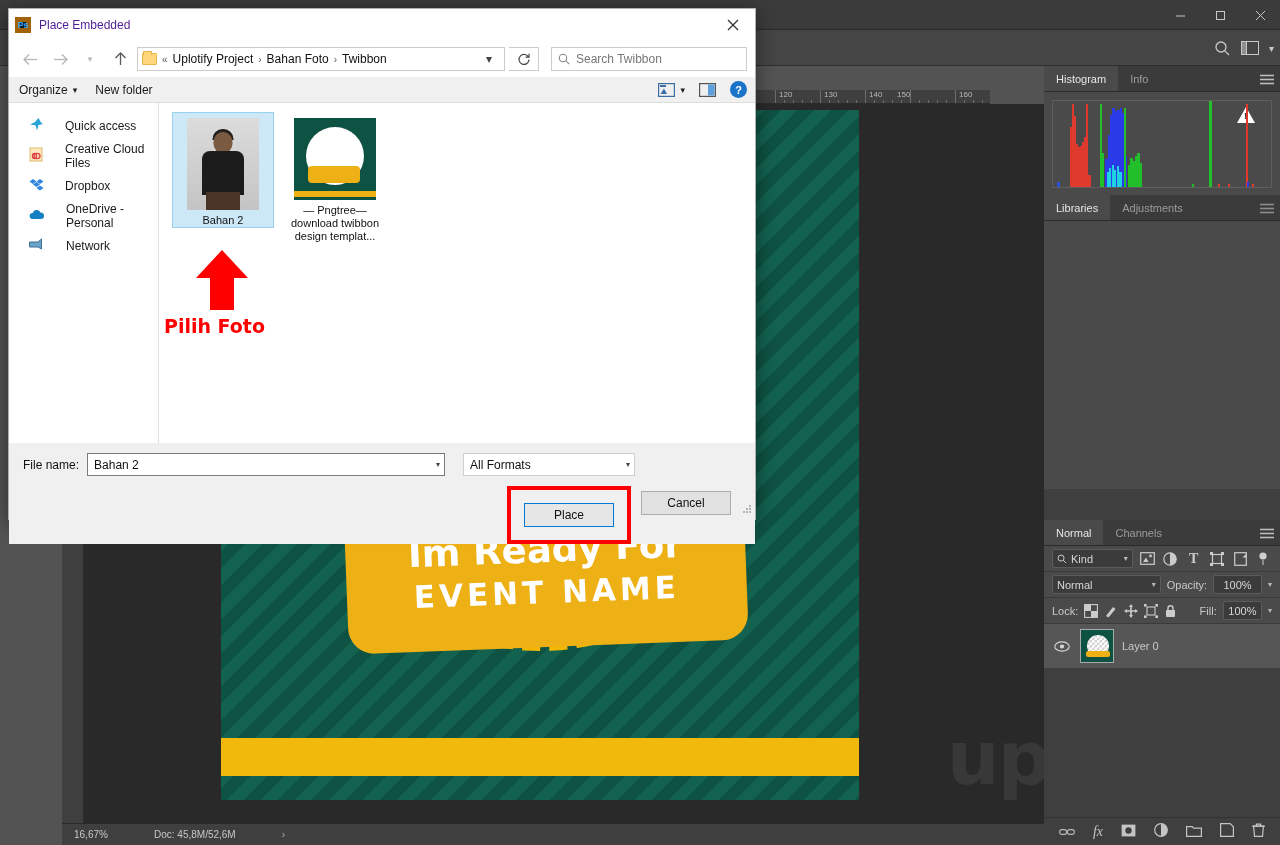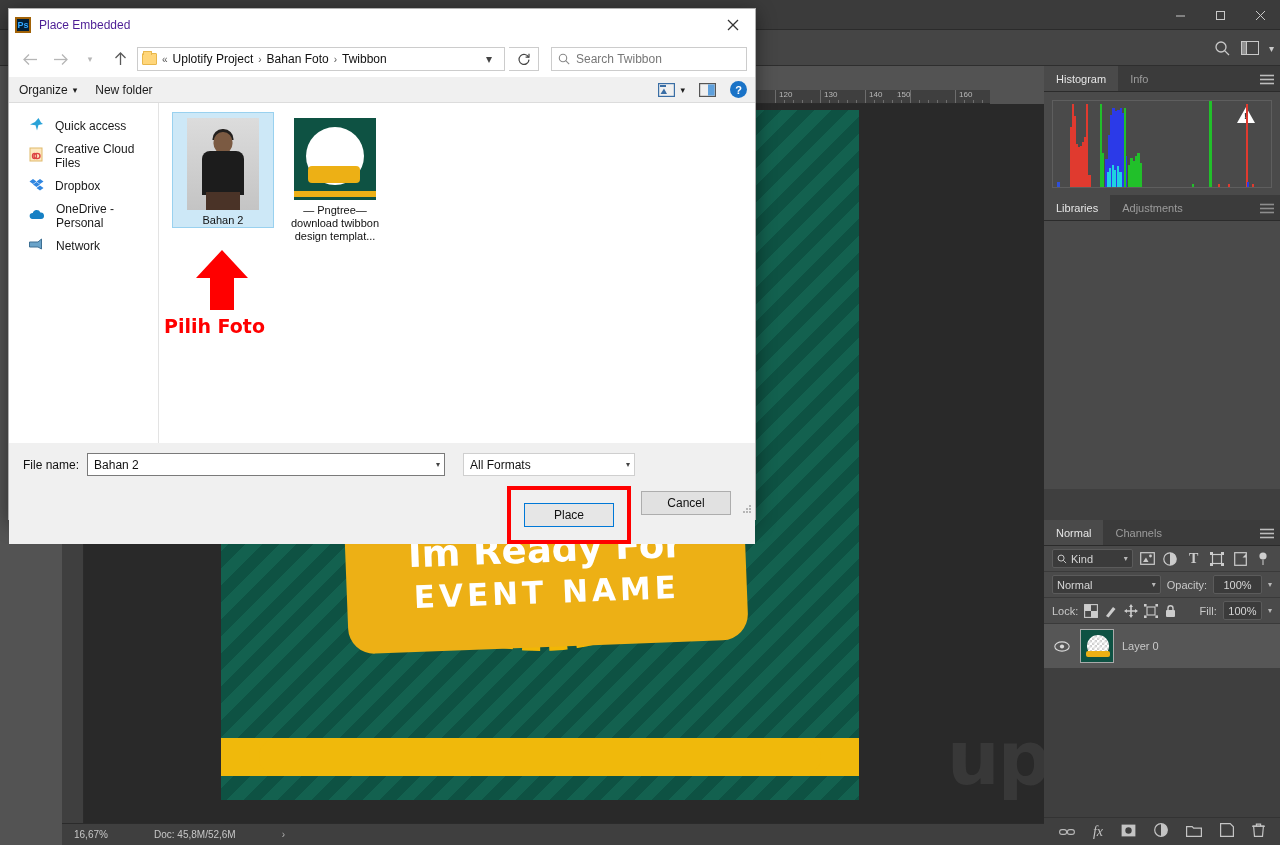--- a/index.html
+++ b/index.html
@@ -201,21 +201,21 @@
     position:absolute; left:8px; top:8px; width:748px; height:512px;
     background:#f0f0f0; border:1px solid #b0b0b0;
     box-shadow:0 4px 18px rgba(0,0,0,.45);
     font-family:"Liberation Sans", sans-serif;
   }
   .dlg-title {
     height:32px; background:#ffffff; display:flex; align-items:center; padding:0 6px;
     position:relative;
   }
   .ps-badge {
-    width:16px; height:16px; background:#001e36; border:2px solid #a16207;
+    width:16px; height:16px; background:#001e36; border:5px solid #a16207;
     color:#31a8ff; font-size:9px; font-weight:bold; display:flex;
     align-items:center; justify-content:center; margin-right:8px;
   }
   .dlg-title-text { font-size:12px; color:#4c1d95; }
   .dlg-close {
     position:absolute; right:0; top:0; width:44px; height:32px;
     display:flex; align-items:center; justify-content:center; color:#333; font-size:15px;
   }
   .dlg-nav {
     height:36px; background:#ffffff; display:flex; align-items:center; padding:0 8px; gap:4px;
@@ -256,21 +256,21 @@
   .tb-right { position:absolute; right:8px; display:flex; align-items:center; gap:14px; }
   .qmark {
     width:17px; height:17px; border-radius:50%; background:#1a73c7; color:#fff;
     font-size:11px; font-weight:bold; display:flex; align-items:center; justify-content:center;
   }
   .dlg-body { display:flex; height:340px; background:#fff; }
   .dlg-side {
     width:150px; border-right:1px solid #e3e3e3; background:#ffffff; padding-top:8px;
   }
   .side-item {
-    height:30px; display:flex; align-items:center; gap:11px; padding-left:20px;
+    height:30px; display:flex; align-items:center; gap:21px; padding-left:20px;
     font-size:12px; color:#1a1a1a;
   }
   .side-item.active { background:#d6d6d6; }
   .dlg-files { flex:1; background:#fff; padding:10px 0 0 14px; display:flex; gap:12px; align-items:flex-start; }
   .fitem { width:100px; display:flex; flex-direction:column; align-items:center; }
   .fitem.selected .fthumb-wrap { background:#cde8f7; outline:1px solid #99d1ef; }
   .fthumb-wrap { padding:5px 5px 0 5px; display:flex; flex-direction:column; align-items:center; width:100px; }
   .fthumb1 {
     width:72px; height:92px; background:linear-gradient(#dcdcdc,#c4c4c4);
     position:relative; overflow:hidden;

